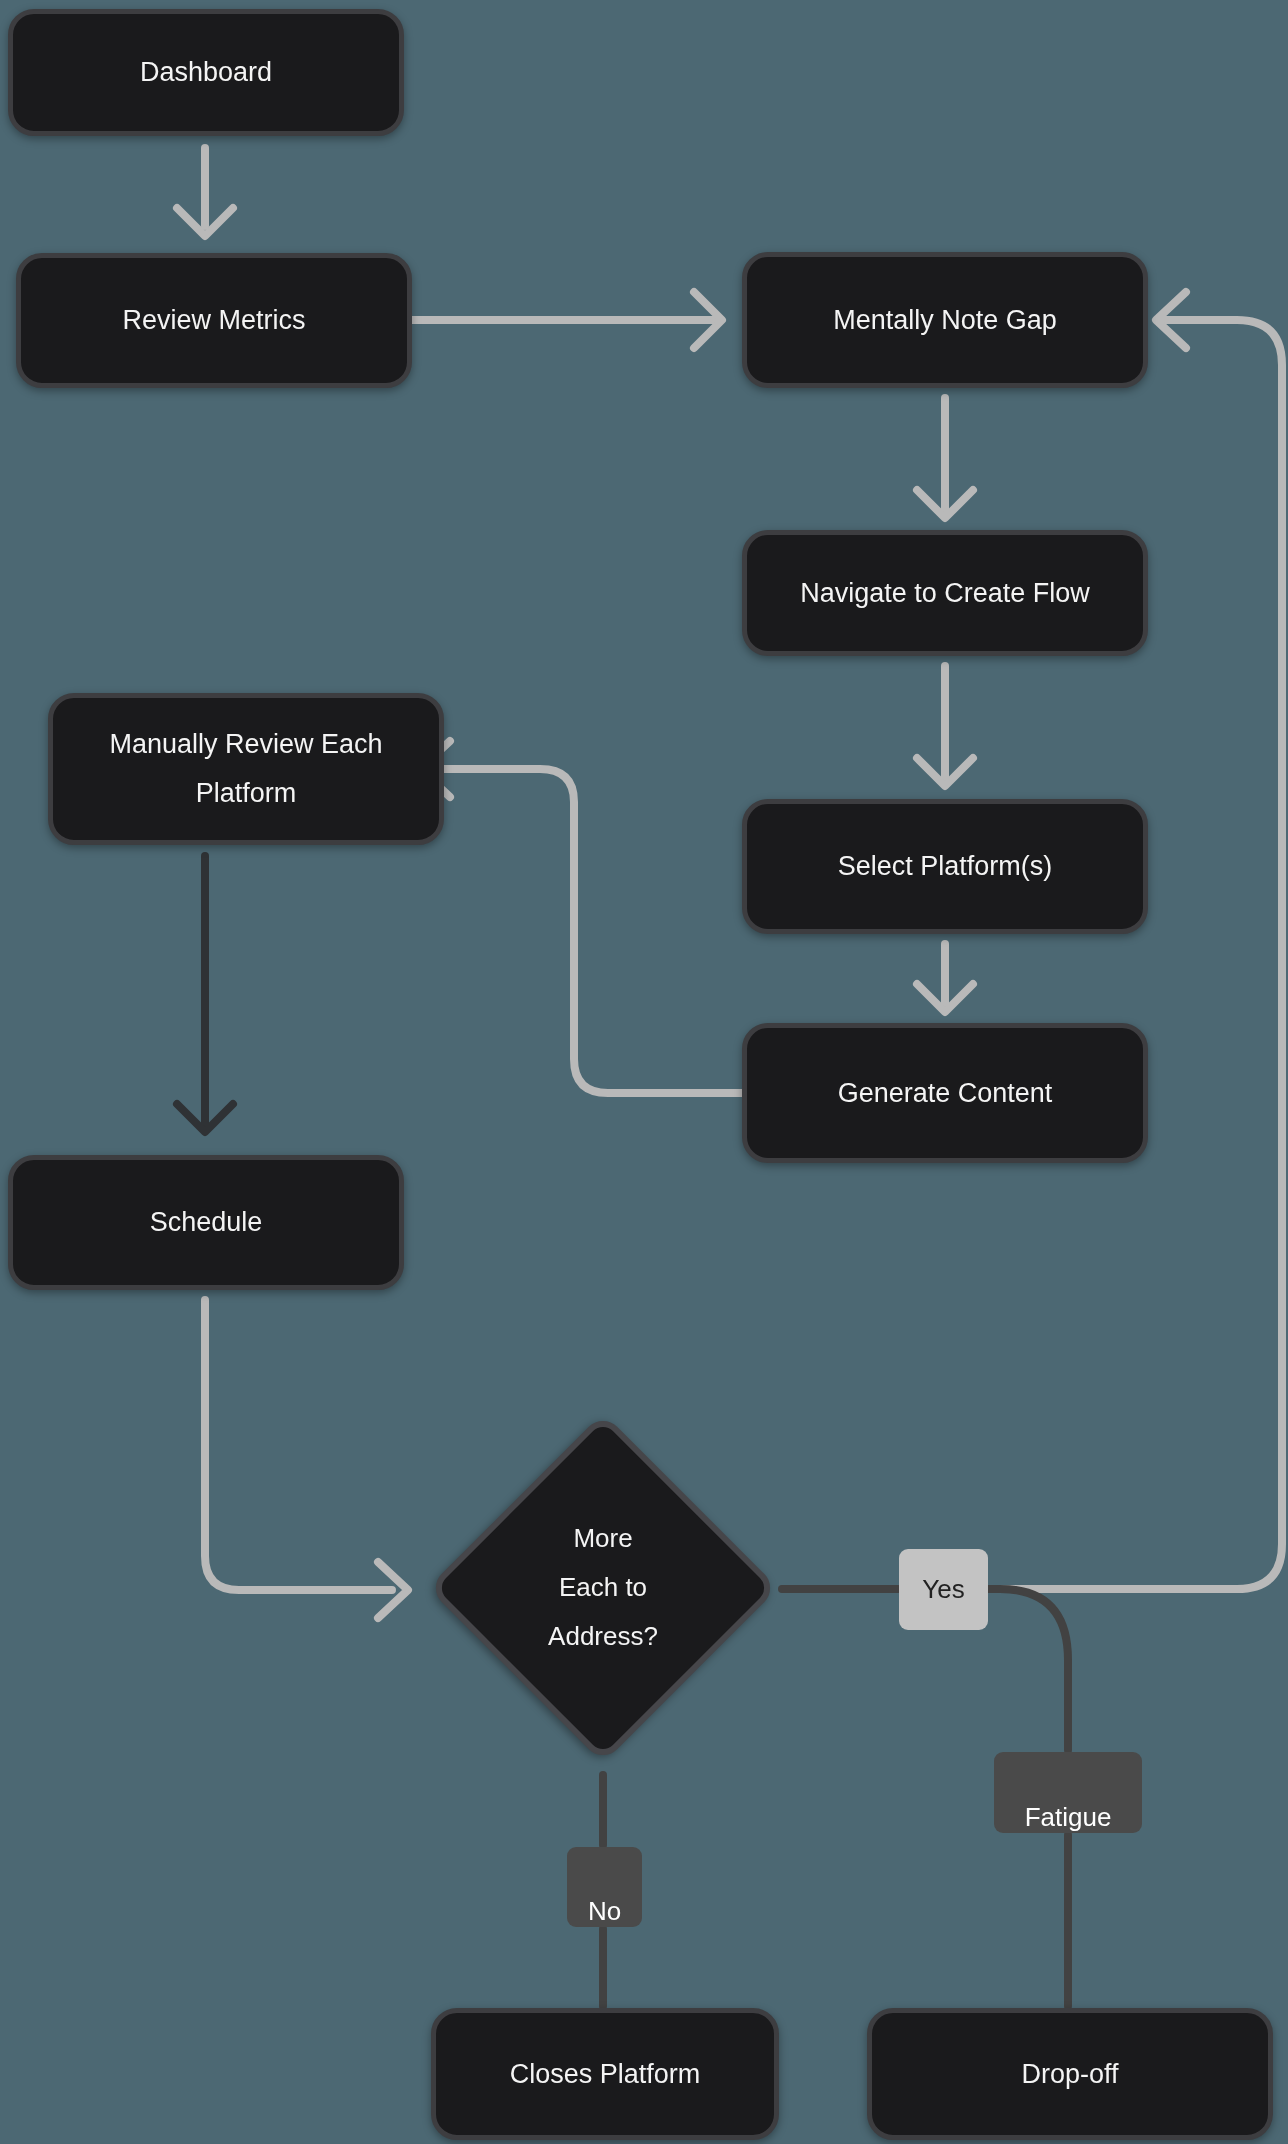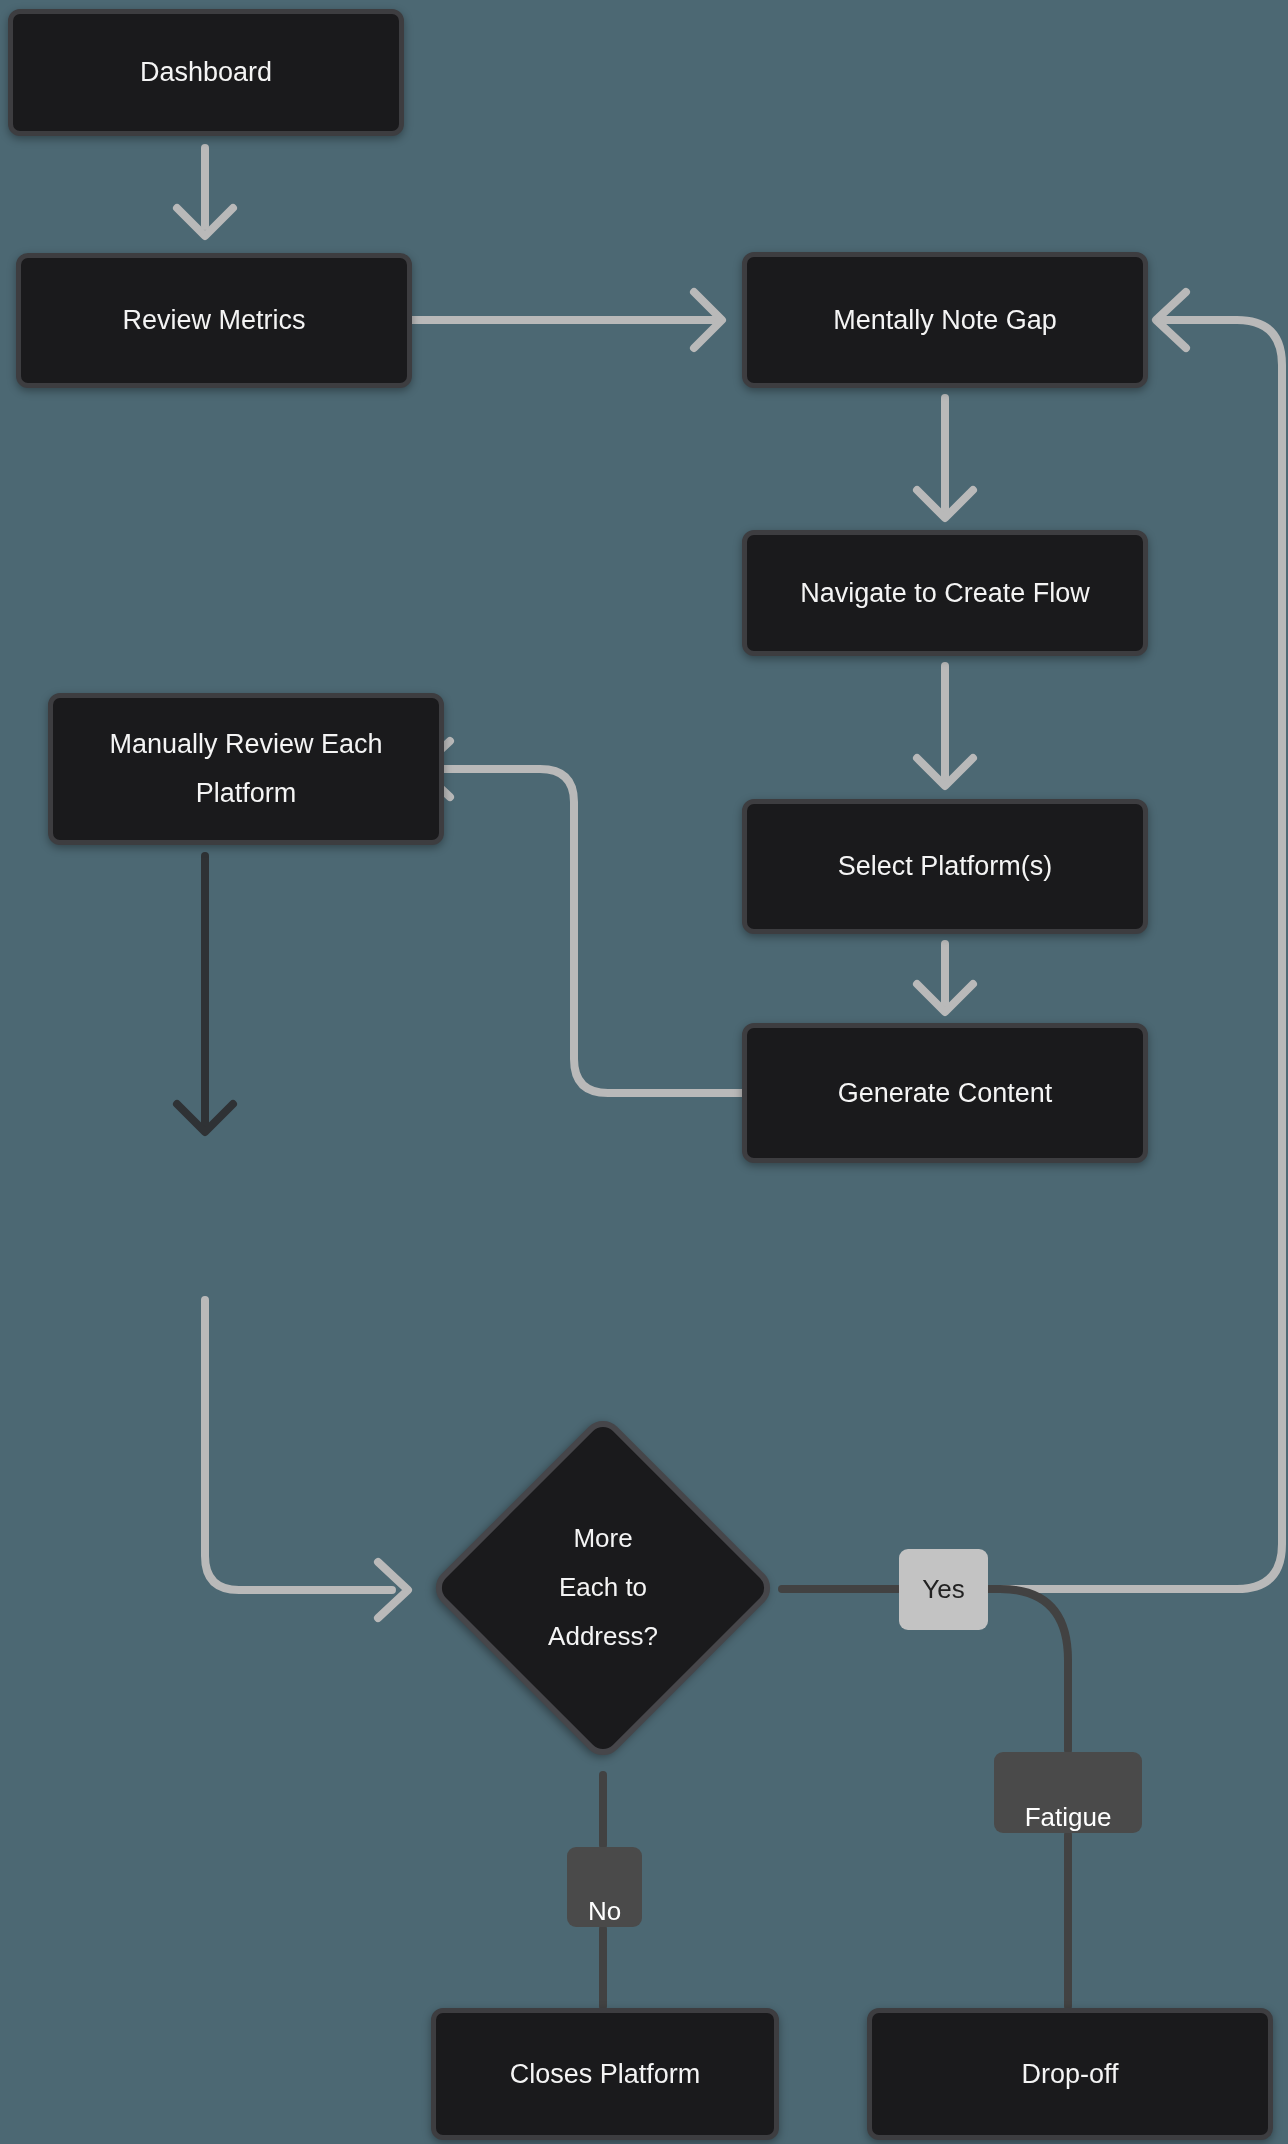--- a/index.html
+++ b/index.html
@@ -31,21 +31,21 @@
     stroke-linecap:round;
     stroke-linejoin:round;
   }
   .e-light{stroke:var(--edge-light);}
   .e-dark{stroke:var(--edge-dark);}
   .e-dec{stroke:var(--edge-decision);}
   .node{
     position:absolute;
     background:var(--node-fill);
     border:5px solid var(--node-border);
-    border-radius:12px;
+    border-radius:26px;
     color:var(--node-text);
     display:flex;align-items:center;justify-content:center;
     text-align:center;
     font-size:27px;
     line-height:1.8;
     box-sizing:border-box;
     padding:0 28px;
     box-shadow:0 3px 8px rgba(0,0,0,0.35);
   }
   .diamond-shape{
@@ -142,20 +142,23 @@
   </div>
 
   <div class="node" style="left:742px;top:799px;width:406px;height:135px;">
     <span>Select Platform(s)</span>
   </div>
 
   <div class="node" style="left:742px;top:1023px;width:406px;height:140px;">
     <span>Generate Content</span>
   </div>
 
+  <div class="node" style="left:8px;top:1155px;width:396px;height:135px;">
+    <span>Schedule</span>
+  </div>
 
   <div class="diamond-shape" style="left:479px;top:1464px;"></div>
   <div class="diamond-label" style="left:453px;top:1514px;width:300px;">
     <span>More</span>
     <span>Each to</span>
     <span>Address?</span>
   </div>
 
   <div class="edge-label yes" style="left:899px;top:1549px;width:89px;height:81px;">
     <span>Yes</span>

